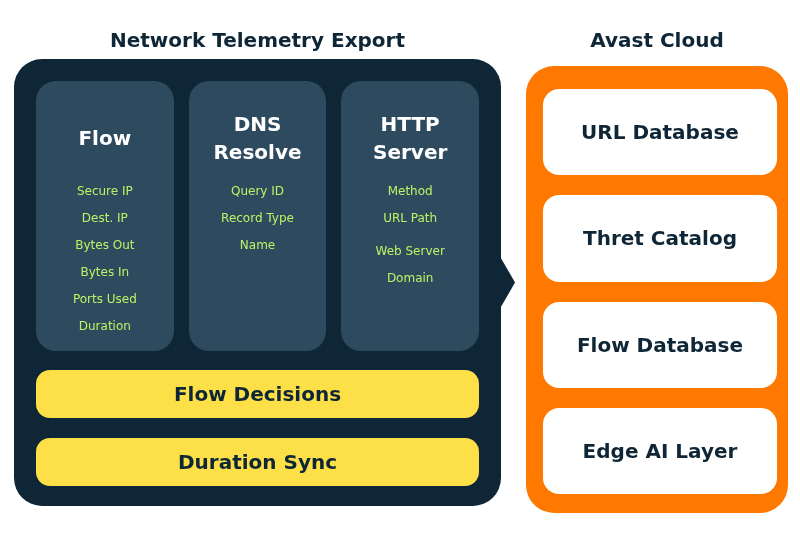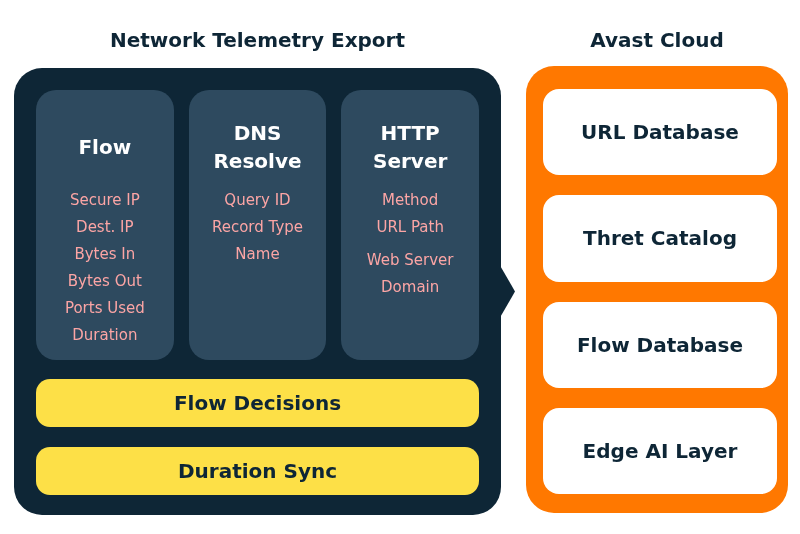--- a/index.html
+++ b/index.html
@@ -20,21 +20,21 @@
     position: absolute; top: 28px;
     font-weight: bold; font-size: 20px;
     color: #0e2636; text-align: center;
   }
   .title-left  { left: 14px;  width: 487px; }
   .title-right { left: 526px; width: 262px; }
 
   
   .panel-dark {
     position: absolute;
-    left: 14px; top: 68px;
+    left: 14px; top: 59px;
     width: 487px; height: 447px;
     background: #0e2636;
     border-radius: 28px;
   }
   .pointer {
     position: absolute;
     right: -14px; top: 50%;
     transform: translateY(-50%);
     width: 15px; height: 52px;
     background: #0e2636;
@@ -57,22 +57,22 @@
   .col-heading {
     min-height: 62px; width: 112px;
     display: flex; align-items: center; justify-content: center;
     text-align: center;
     color: #ffffff; font-weight: bold;
     font-size: 20px; line-height: 28px;
   }
   .col-items { margin-top: 9px; text-align: center; }
   .col-item {
     width: 118px;
-    color: #fca5a5;
-    font-size: 15px; line-height: 27px; text-align: center;
+    color: #bef264;
+    font-size: 12px; line-height: 27px; text-align: center;
   }
   .columns .column:nth-child(3) .col-items .col-item:nth-child(3) { margin-top: 6px; }
 
   .bar {
     position: absolute;
     left: 22px; width: 443px; height: 48px;
     background: #fde047;
     border-radius: 14px;
     display: flex; align-items: center; justify-content: center;
     font-weight: bold; font-size: 20px; color: #0e2636;
@@ -112,22 +112,22 @@
 
     <div class="pointer"></div>
 
     <div class="columns">
 
       <div class="column">
         <div class="col-heading">Flow</div>
         <div class="col-items">
           <div class="col-item">Secure IP</div>
           <div class="col-item">Dest. IP</div>
+          <div class="col-item">Bytes Out</div>
           <div class="col-item">Bytes In</div>
-          <div class="col-item">Bytes Out</div>
           <div class="col-item">Ports Used</div>
           <div class="col-item">Duration</div>
         </div>
       </div>
 
       <div class="column">
         <div class="col-heading">DNS Resolve</div>
         <div class="col-items">
           <div class="col-item">Query ID</div>
           <div class="col-item">Record Type</div>

